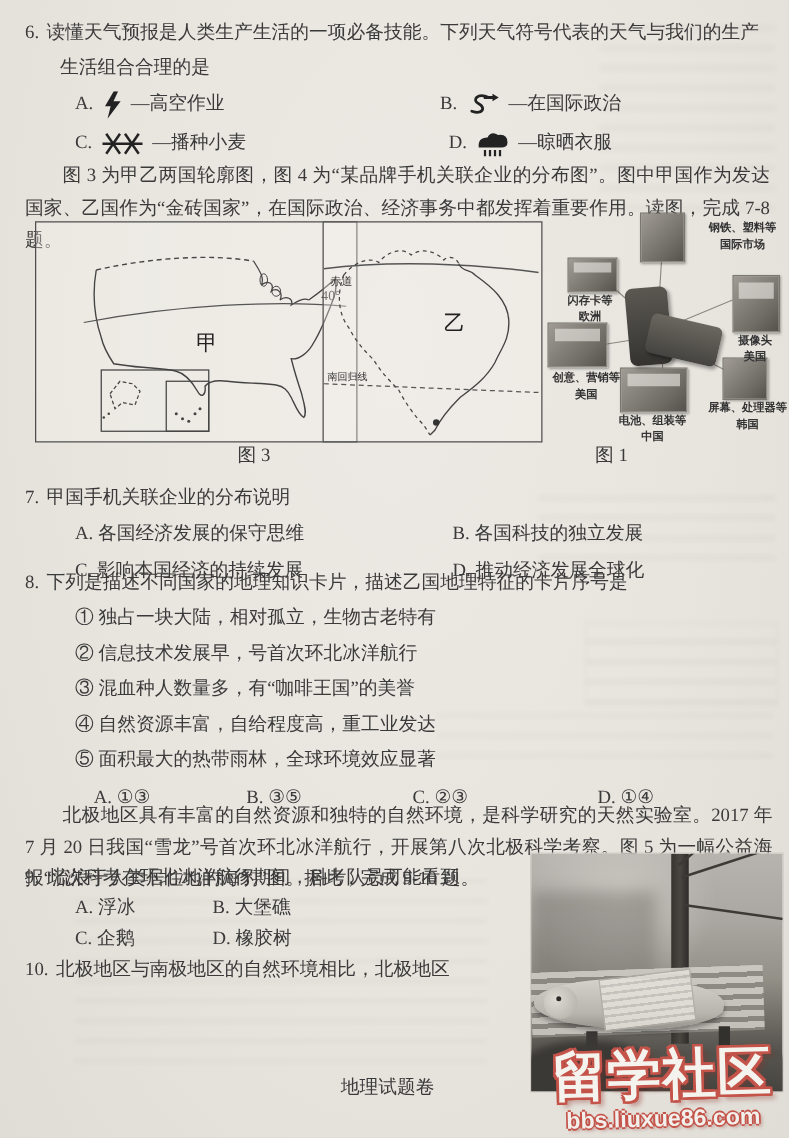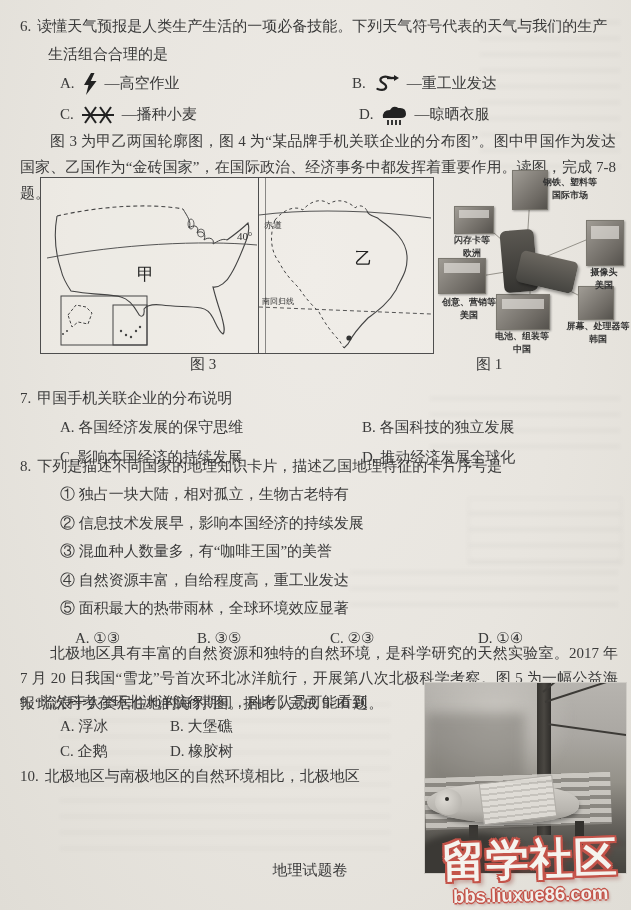--- a/index.html
+++ b/index.html
@@ -18,21 +18,21 @@
   .optrow{display:flex;margin-left:40px;line-height:31px;}
   .optrow .opt{display:flex;align-items:center;gap:7px;}
   .optrow .opt:first-child{width:292px;}
   .wicon svg{display:block;}
   
   .para{left:20px;top:113px;width:596px;line-height:26px;text-indent:2em;text-align:justify;}
   .para2{left:20px;top:626px;width:598px;line-height:25px;text-indent:2em;text-align:justify;}
   
   .figs{left:20px;top:172px;width:600px;height:210px;}
   .mapbox{position:absolute;border:1px solid #4e4e4e;background:rgba(245,243,238,.35);}
-  .map-us{left:20px;top:5px;width:224px;height:175px;}
+  .map-us{left:8px;top:5px;width:224px;height:175px;padding-left:32px;}
   .map-br{left:238px;top:5px;width:174px;height:175px;}
   .figcap{position:absolute;font-size:15px;}
   .cap3{left:170px;top:183px;}
   .cap4{left:456px;top:183px;}
   .fig4{left:418px;top:-4px;width:196px;height:190px;}
   .n-img{position:absolute;background:linear-gradient(135deg,#a09c95 0%,#6e6a64 70%,#55524d 100%);border:1px solid #7a776f;box-shadow:1px 1px 2px rgba(0,0,0,.35);}
   .n-label{position:absolute;font-size:9px;line-height:13px;text-align:center;font-weight:bold;color:#333;}
   .screenline{position:absolute;left:10%;top:12%;width:80%;height:30%;background:rgba(230,228,222,.65);}
   .phone1{position:absolute;left:64px;top:62px;width:34px;height:62px;background:linear-gradient(180deg,#5b5852,#343330);border-radius:6px;transform:rotate(-5deg);box-shadow:2px 2px 3px rgba(0,0,0,.35);}
   .phone2{position:absolute;left:80px;top:88px;width:58px;height:32px;background:linear-gradient(180deg,#6b6760,#454440);border-radius:5px;transform:rotate(13deg);box-shadow:2px 2px 3px rgba(0,0,0,.35);}
@@ -114,21 +114,21 @@
       </div>
       <div class="opt">
         <span>B.</span>
         <span class="wicon">
           <svg width="27" height="21" viewBox="0 0 27 21">
             <path d="M18,5 C9,1 4,7 10,10 C16,13 13,19 4.5,16" fill="none" stroke="#222" stroke-width="2.3" stroke-linecap="round"></path>
             <line x1="14" y1="5" x2="23" y2="5" stroke="#222" stroke-width="2.3"></line>
             <path d="M26,5 l-5,-3 v6 z" fill="#222"></path>
           </svg>
         </span>
-        <span>—重工业发达</span>
+        <span>—在国际政治</span>
       </div>
     </div>
     <div class="optrow">
       <div class="opt">
         <span>C.</span>
         <span class="wicon">
           <svg width="34" height="20" viewBox="0 0 34 20">
             <g stroke="#222" stroke-width="2">
               <line x1="1" y1="10" x2="33" y2="10"></line>
               <line x1="4" y1="2" x2="15" y2="18"></line>
@@ -226,21 +226,21 @@
       <div class="n-img" style="left:148px;top:52px;width:36px;height:44px;">
           <div class="screenline"></div>
         </div>
       <div class="n-img" style="left:140px;top:118px;width:34px;height:32px;"></div>
       <div class="n-img" style="left:58px;top:126px;width:52px;height:34px;">
           <div class="screenline"></div>
         </div>
       <div class="phone1"></div>
       <div class="phone2"></div>
 
-      <div class="n-label" style="left:96px;top:8px;width:72px;">
+      <div class="n-label" style="left:120px;top:8px;width:72px;">
         <div>钢铁、塑料等</div>
         <div>国际市场</div>
       </div>
       <div class="n-label" style="left:2px;top:66px;width:64px;">
         <div>闪存卡等</div>
         <div>欧洲</div>
       </div>
       <div class="n-label" style="left:140px;top:98px;width:52px;">
         <div>摄像头</div>
         <div>美国</div>
@@ -270,21 +270,21 @@
     <div class="grid2">
       <div>C. 影响本国经济的持续发展</div>
       <div>D. 推动经济发展全球化</div>
     </div>
   </section>
 
   <section class="abs q8">
     <div class="line"><span class="qnum">8.</span><span>下列是描述不同国家的地理知识卡片，描述乙国地理特征的卡片序号是</span></div>
     <div class="items">
       <div>① 独占一块大陆，相对孤立，生物古老特有</div>
-      <div>② 信息技术发展早，影响本国经济的持续发展</div>
+      <div>② 信息技术发展早，号首次环北冰洋航行</div>
       <div>③ 混血种人数量多，有“咖啡王国”的美誉</div>
       <div>④ 自然资源丰富，自给程度高，重工业发达</div>
       <div>⑤ 面积最大的热带雨林，全球环境效应显著</div>
     </div>
     <div class="ansrow">
       <span>A. ①③</span>
       <span>B. ③⑤</span>
       <span>C. ②③</span>
       <span>D. ①④</span>
     </div>

